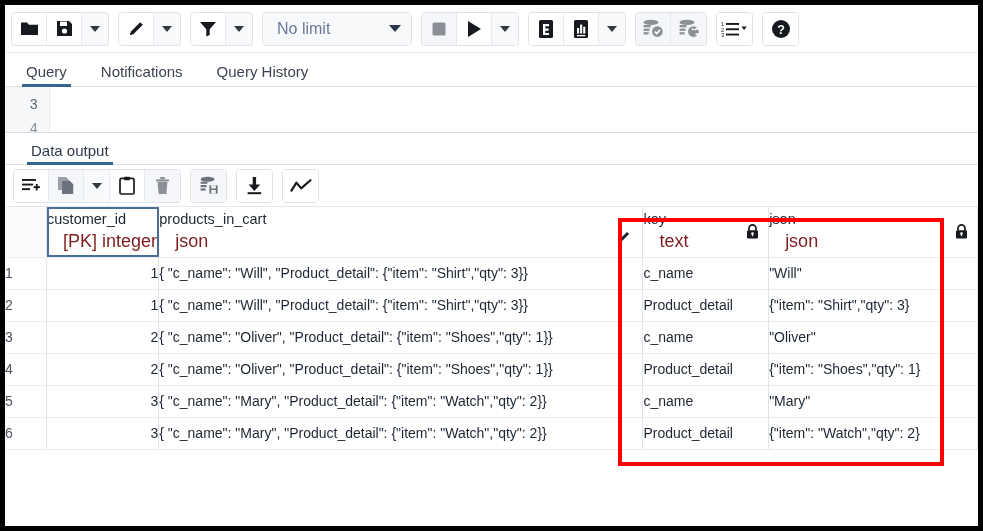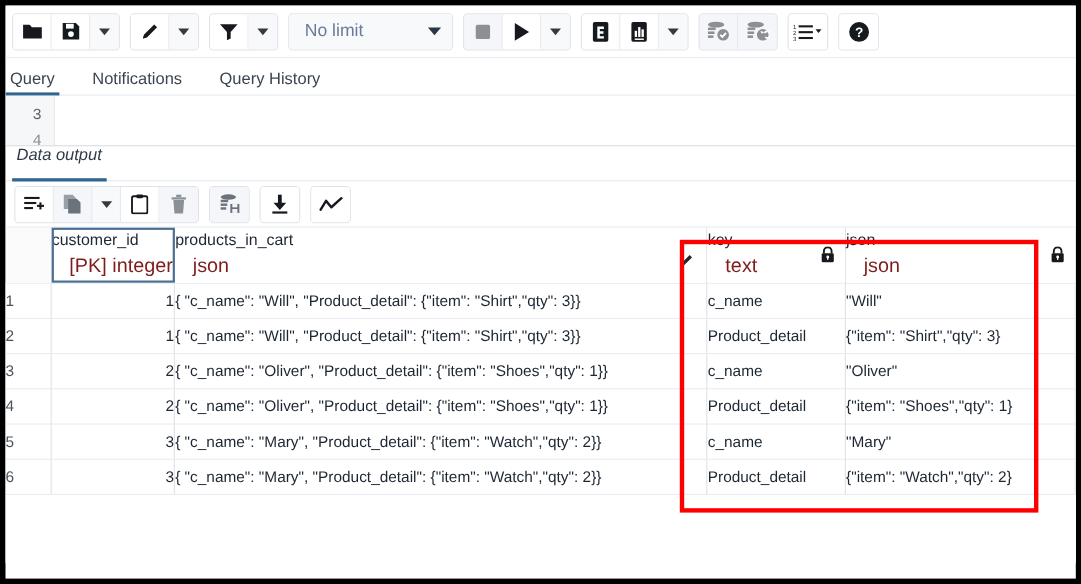--- a/index.html
+++ b/index.html
@@ -77,21 +77,21 @@
     border-right: 5px solid transparent;
     border-top: 6px solid #343a40;
   }
   svg { display: block; }
 
   
   .tabbar {
     display: flex;
     align-items: flex-end;
     height: 34px;
-    padding-left: 0;
+    padding-left: 17px;
     background: #ffffff;
     border-bottom: 1px solid #dfe3e9;
   }
   .tab {
     position: relative;
     padding: 0 14px 7px 4px;
     margin-right: 16px;
     font-size: 15px;
     color: #3b4450;
     cursor: pointer;
@@ -133,25 +133,25 @@
     font-family: "Liberation Mono", monospace;
     font-size: 15.5px;
     white-space: pre;
     color: #24292e;
   }
   .kw { color: #d3219b; font-weight: bold; }
 
   
   .do-header {
     display: flex;
+    align-items: flex-end;
     height: 32px;
-    padding-left: 6px;
+    padding-left: 22px;
     background: #ffffff;
     border-bottom: 1px solid #dfe3e9;
-    font-style: italic;
   }
   .do-tab {
     position: relative;
     padding: 0 10px 6px 4px;
     font-size: 15px;
     color: #2f3a46;
     line-height: 1;
     cursor: pointer;
   }
   .do-tab.active::after {

